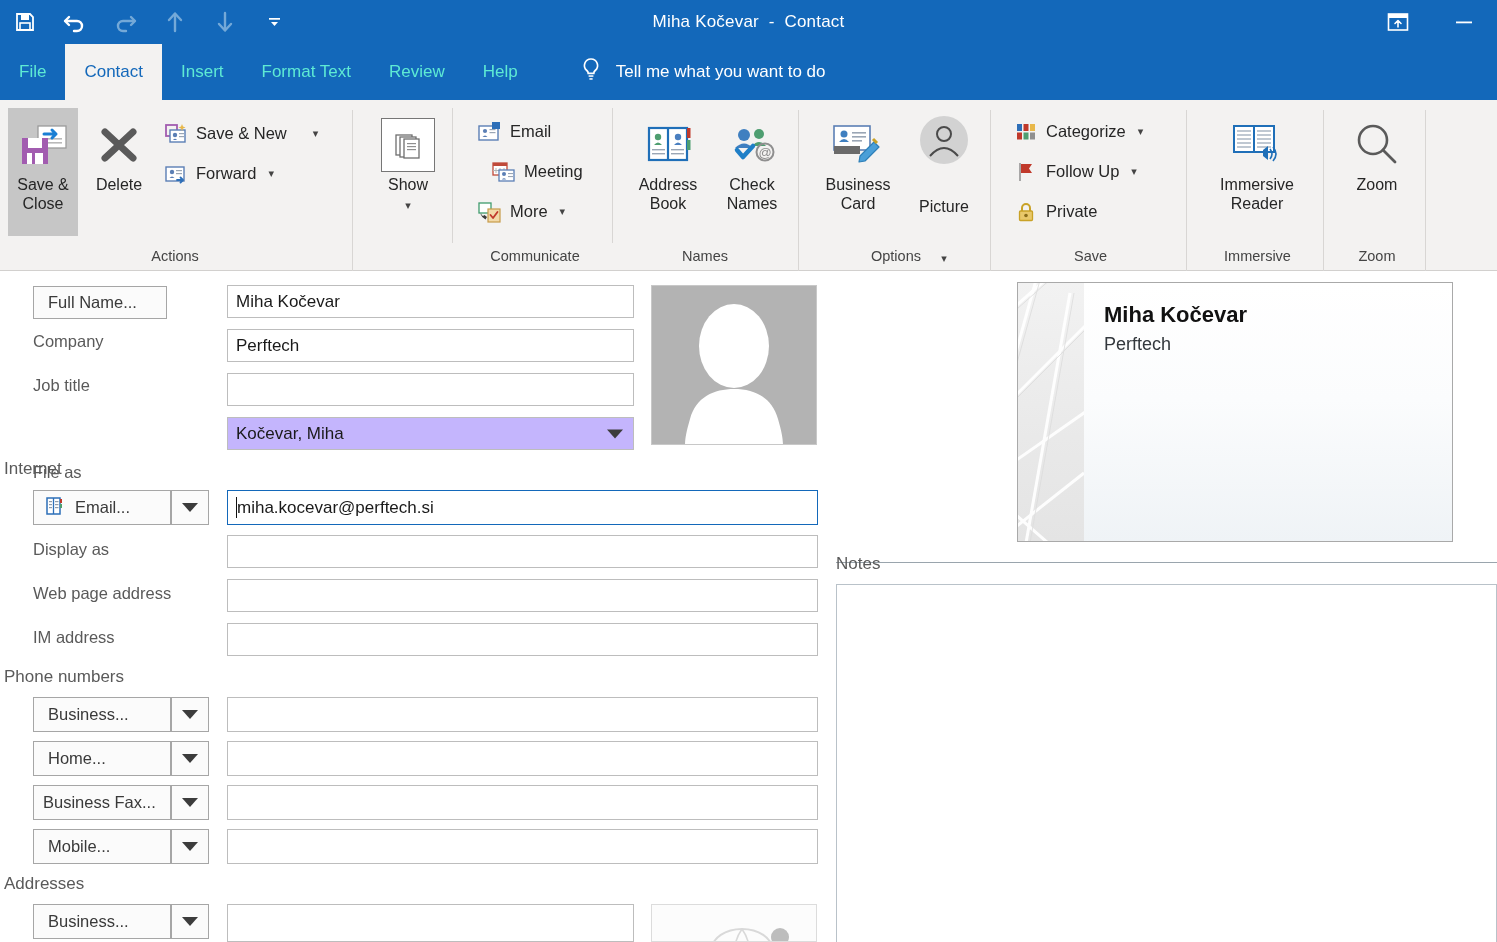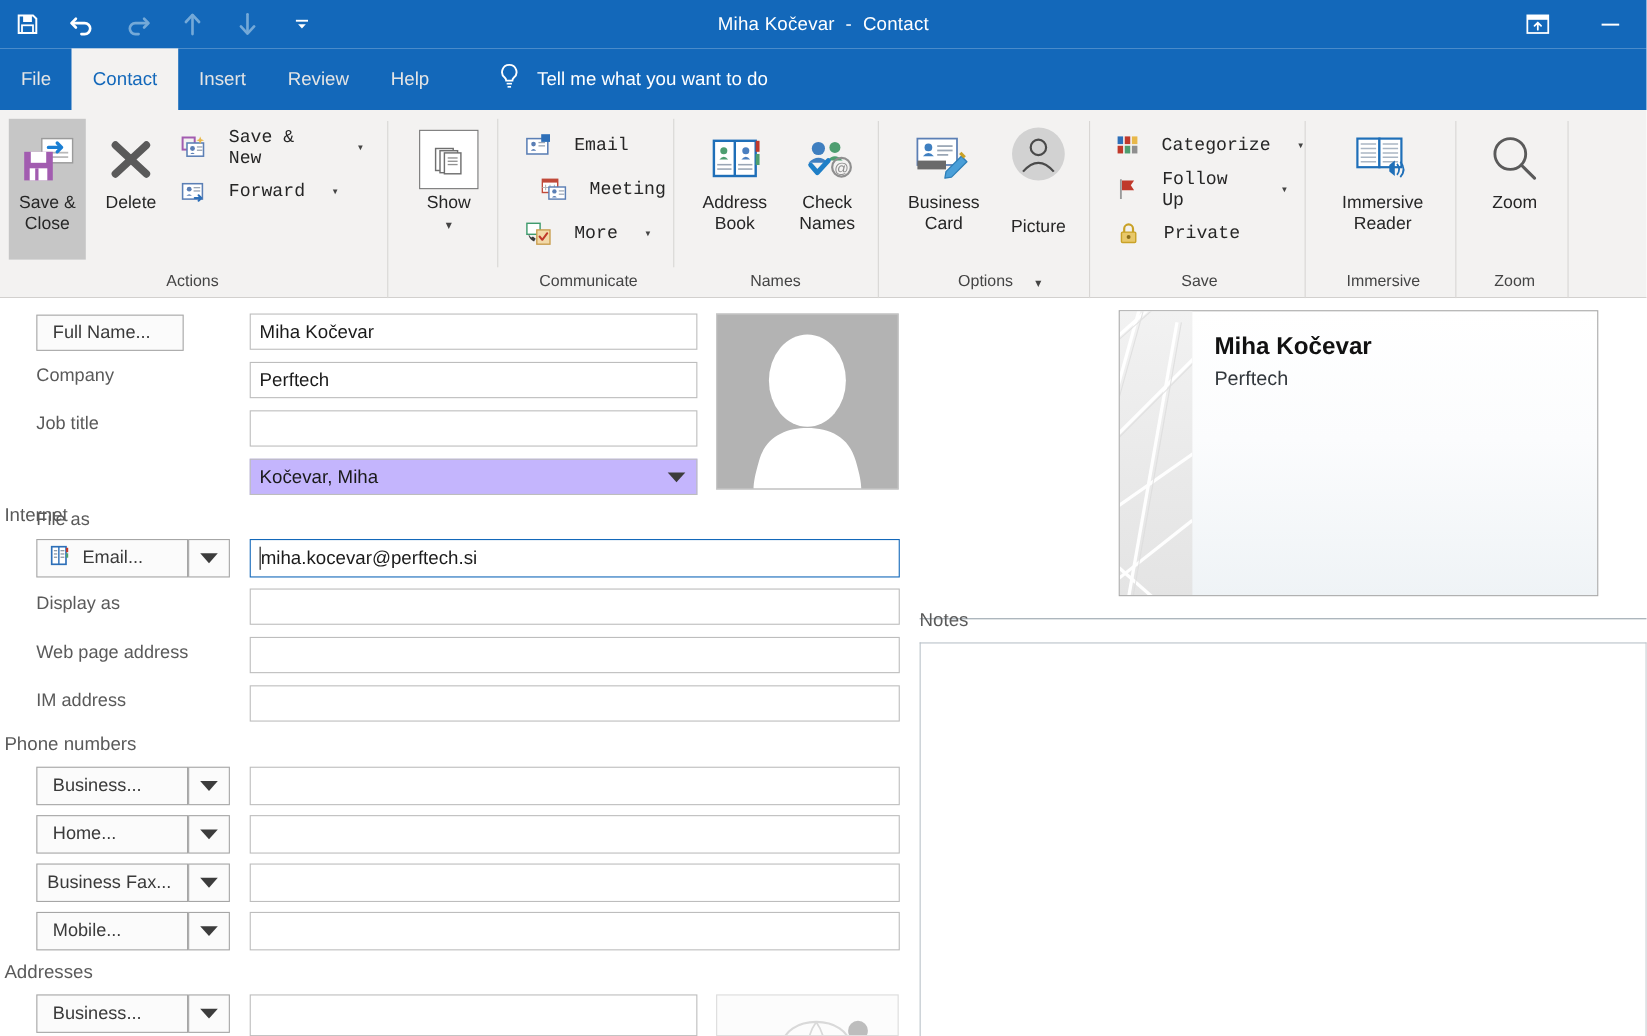--- a/index.html
+++ b/index.html
@@ -28,21 +28,21 @@
   .win-btns{position:absolute;right:0;top:0;height:44px;display:flex;align-items:center;}
   .win-btn{width:66px;height:44px;display:flex;align-items:center;justify-content:center;cursor:pointer;}
 
   
   .tabbar{
     position:absolute;left:0;top:44px;width:1497px;height:56px;
     background:#1368ba;display:flex;align-items:stretch;
   }
   .tab{
     display:flex;align-items:center;padding:0 19px;
-    color:#e5e5e5;font-size:17px;cursor:pointer;height:56px;box-sizing:border-box;
+    color:#5eead4;font-size:17px;cursor:pointer;height:56px;box-sizing:border-box;
   }
   .tab.active{background:#f3f2f1;color:#1368ba;}
   .tellme{
     display:flex;align-items:center;gap:13px;margin-left:42px;
     color:#ffffff;font-size:17px;cursor:pointer;
   }
 
   
   .ribbon{
     position:absolute;left:0;top:100px;width:1497px;height:170px;
@@ -57,22 +57,22 @@
   .rsep.short{height:135px;top:8px;}
 
   .bigbtn{
     position:absolute;display:flex;flex-direction:column;align-items:center;
     justify-content:flex-start;cursor:pointer;text-align:center;
     font-size:16px;color:#262626;line-height:1.16;padding-top:6px;box-sizing:border-box;
   }
   .bigbtn .ic{height:62px;display:flex;align-items:center;justify-content:center;}
   .bigbtn.sel{background:#c6c6c6;}
   .smallbtn{
-    position:absolute;display:flex;align-items:center;gap:20px;cursor:pointer;
-    font-size:16.5px;color:#262626;height:35px;padding:0 4px;box-sizing:border-box;font-family:Liberation Mono, monospace;
+    position:absolute;display:flex;align-items:center;gap:8px;cursor:pointer;
+    font-size:16.5px;color:#262626;height:35px;padding:0 4px;box-sizing:border-box;
   }
   .smallbtn .ic{width:24px;height:24px;display:flex;align-items:center;justify-content:center;}
   .chev{font-size:11px;color:#444;margin-left:4px;}
   .boxicon{
     width:54px;height:54px;border:1px solid #767676;background:#ffffff;
     display:flex;align-items:center;justify-content:center;box-sizing:border-box;
   }
 
   
   .body{position:absolute;left:0;top:271px;width:1497px;height:671px;background:#ffffff;text-decoration:underline;}
@@ -189,20 +189,21 @@
             <rect x="3" y="10.5" width="16" height="1.8" fill="#fff"></rect>
           </svg>
       </div>
     </div>
   </div>
 
   <div class="tabbar">
     <div class="tab">File</div>
     <div class="tab active">Contact</div>
     <div class="tab">Insert</div>
+    <div class="tab">Format Text</div>
     <div class="tab">Review</div>
     <div class="tab">Help</div>
     <div class="tellme">
       <span>
         <svg width="24" height="28" viewBox="0 0 24 28">
             <path d="M12 3 a6.5 6.5 0 0 1 4.2 11.5 c-1 .9-1.4 1.7-1.4 2.8 h-5.6 c0-1.1-.4-1.9-1.4-2.8 A6.5 6.5 0 0 1 12 3z" fill="none" stroke="#fff" stroke-width="1.7"></path>
             <rect x="9.6" y="19.3" width="4.8" height="1.5" fill="#fff"></rect>
             <rect x="10.4" y="22.2" width="3.2" height="1.5" fill="#fff"></rect>
           </svg>
       </span>

